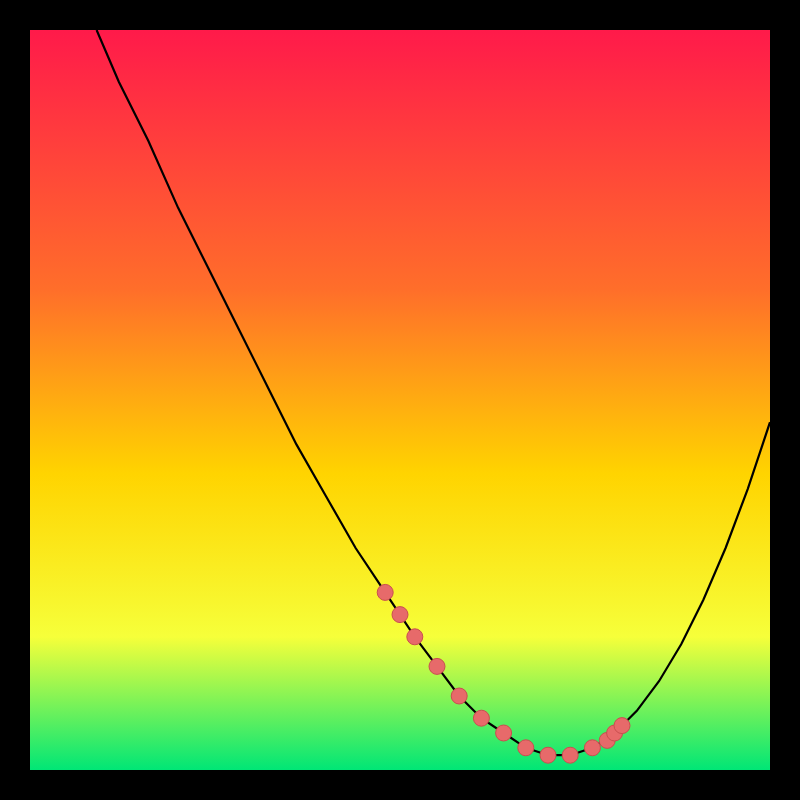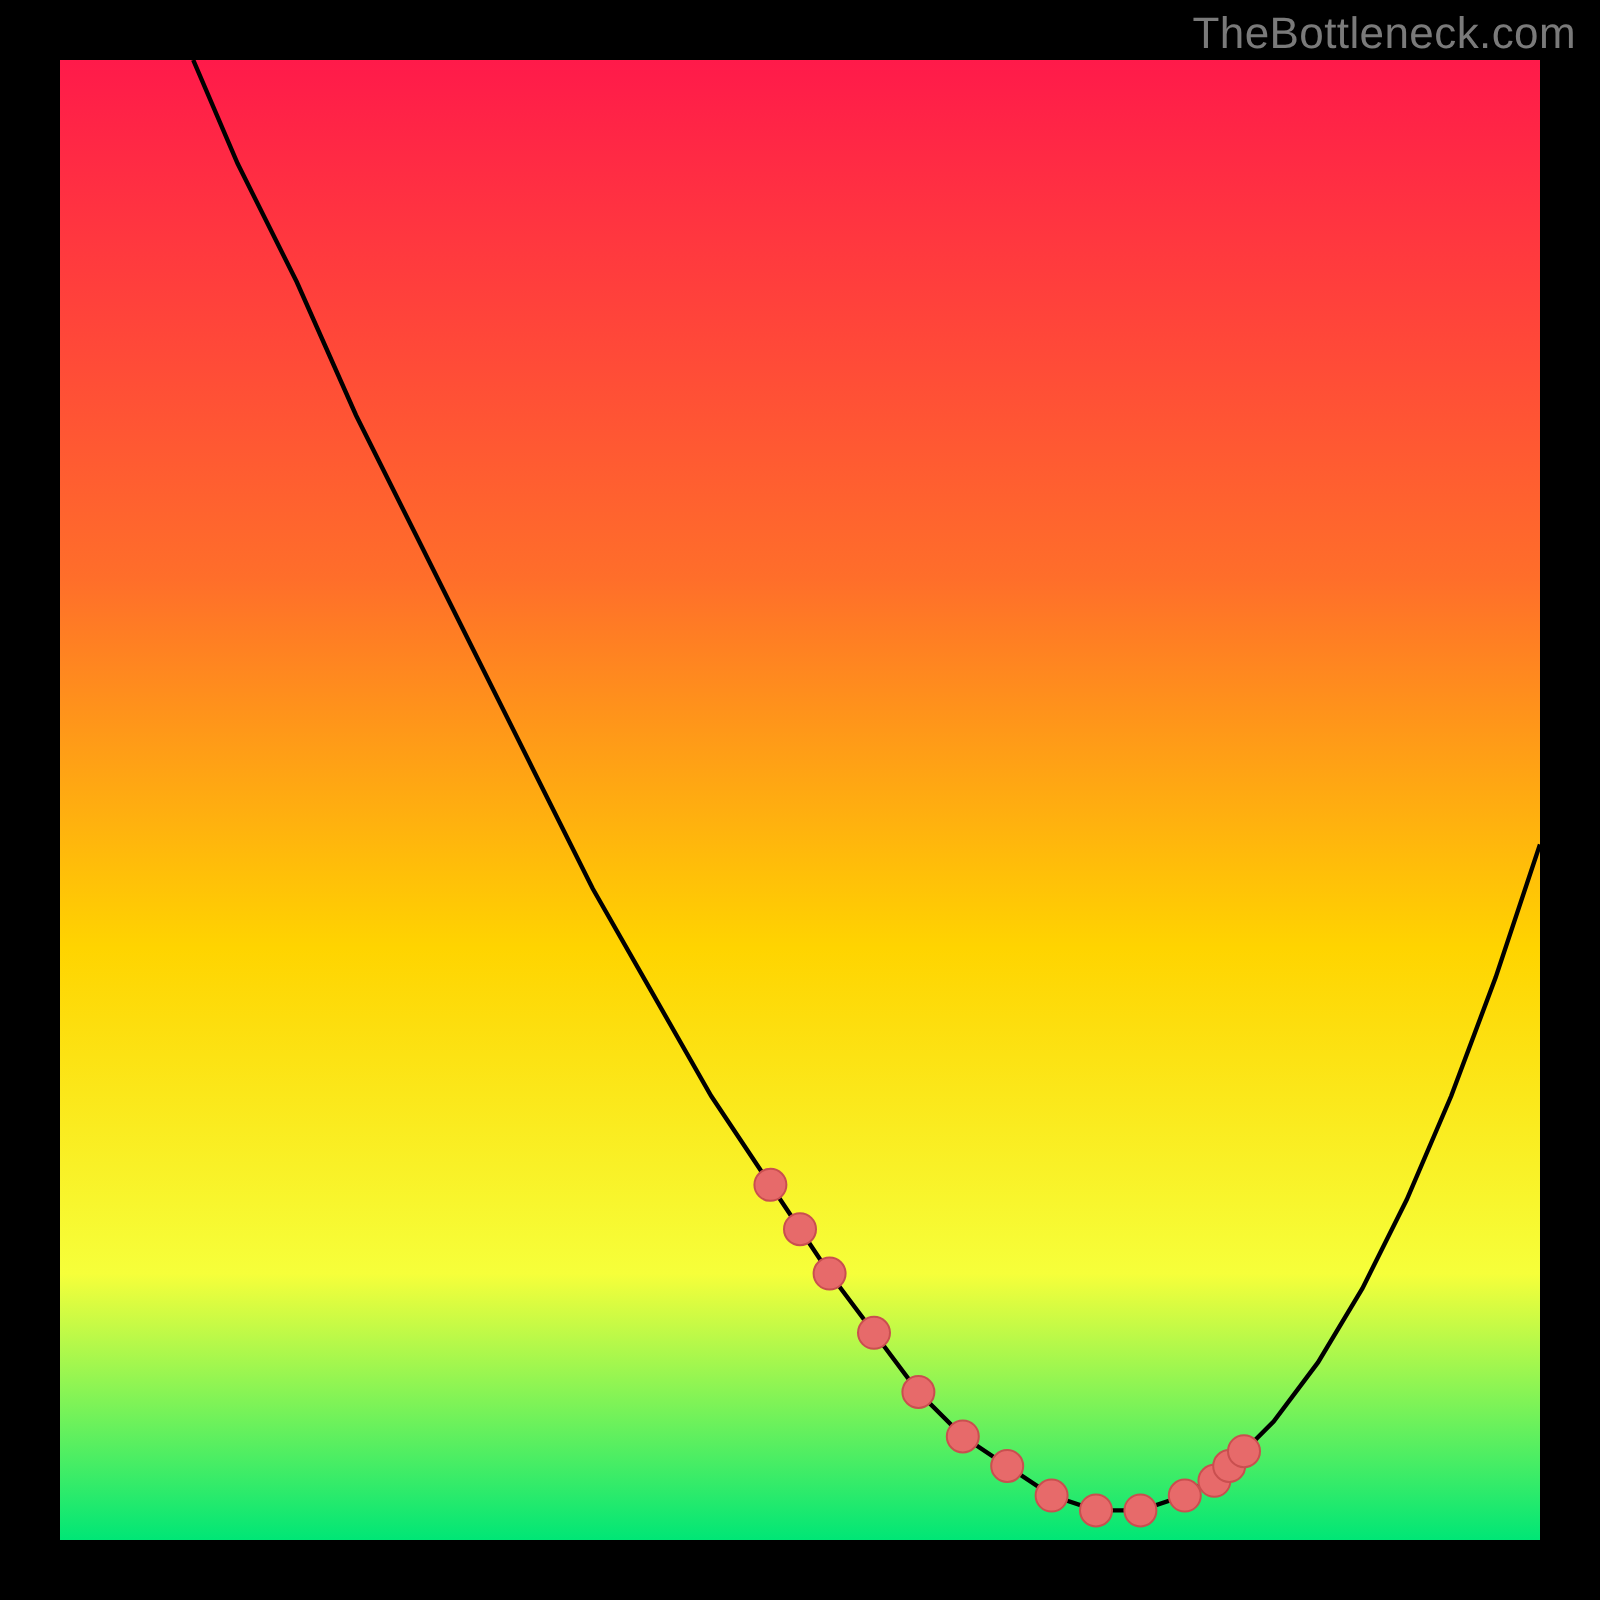--- a/index.html
+++ b/index.html
@@ -35,21 +35,20 @@
     top: 30px;
     width: 740px;
     height: 740px;
   }
   svg { display: block; }
 </style>
 </head>
 <body>
 
 <div class="frame">
-  <div class="watermark">TheBottleneck.com</div>
   <div class="plot">
     <svg id="svg" width="740" height="740" viewBox="0 0 740 740">
       <defs>
         <linearGradient id="bgGrad" x1="0" y1="0" x2="0" y2="1">
           <stop id="g0" offset="0%" stop-color="#ff1a4a"></stop>
           <stop id="g1" offset="35%" stop-color="#ff6e2a"></stop>
           <stop id="g2" offset="60%" stop-color="#ffd400"></stop>
           <stop id="g3" offset="82%" stop-color="#f6ff3a"></stop>
           <stop id="g4" offset="100%" stop-color="#00e676"></stop>
         </linearGradient>

